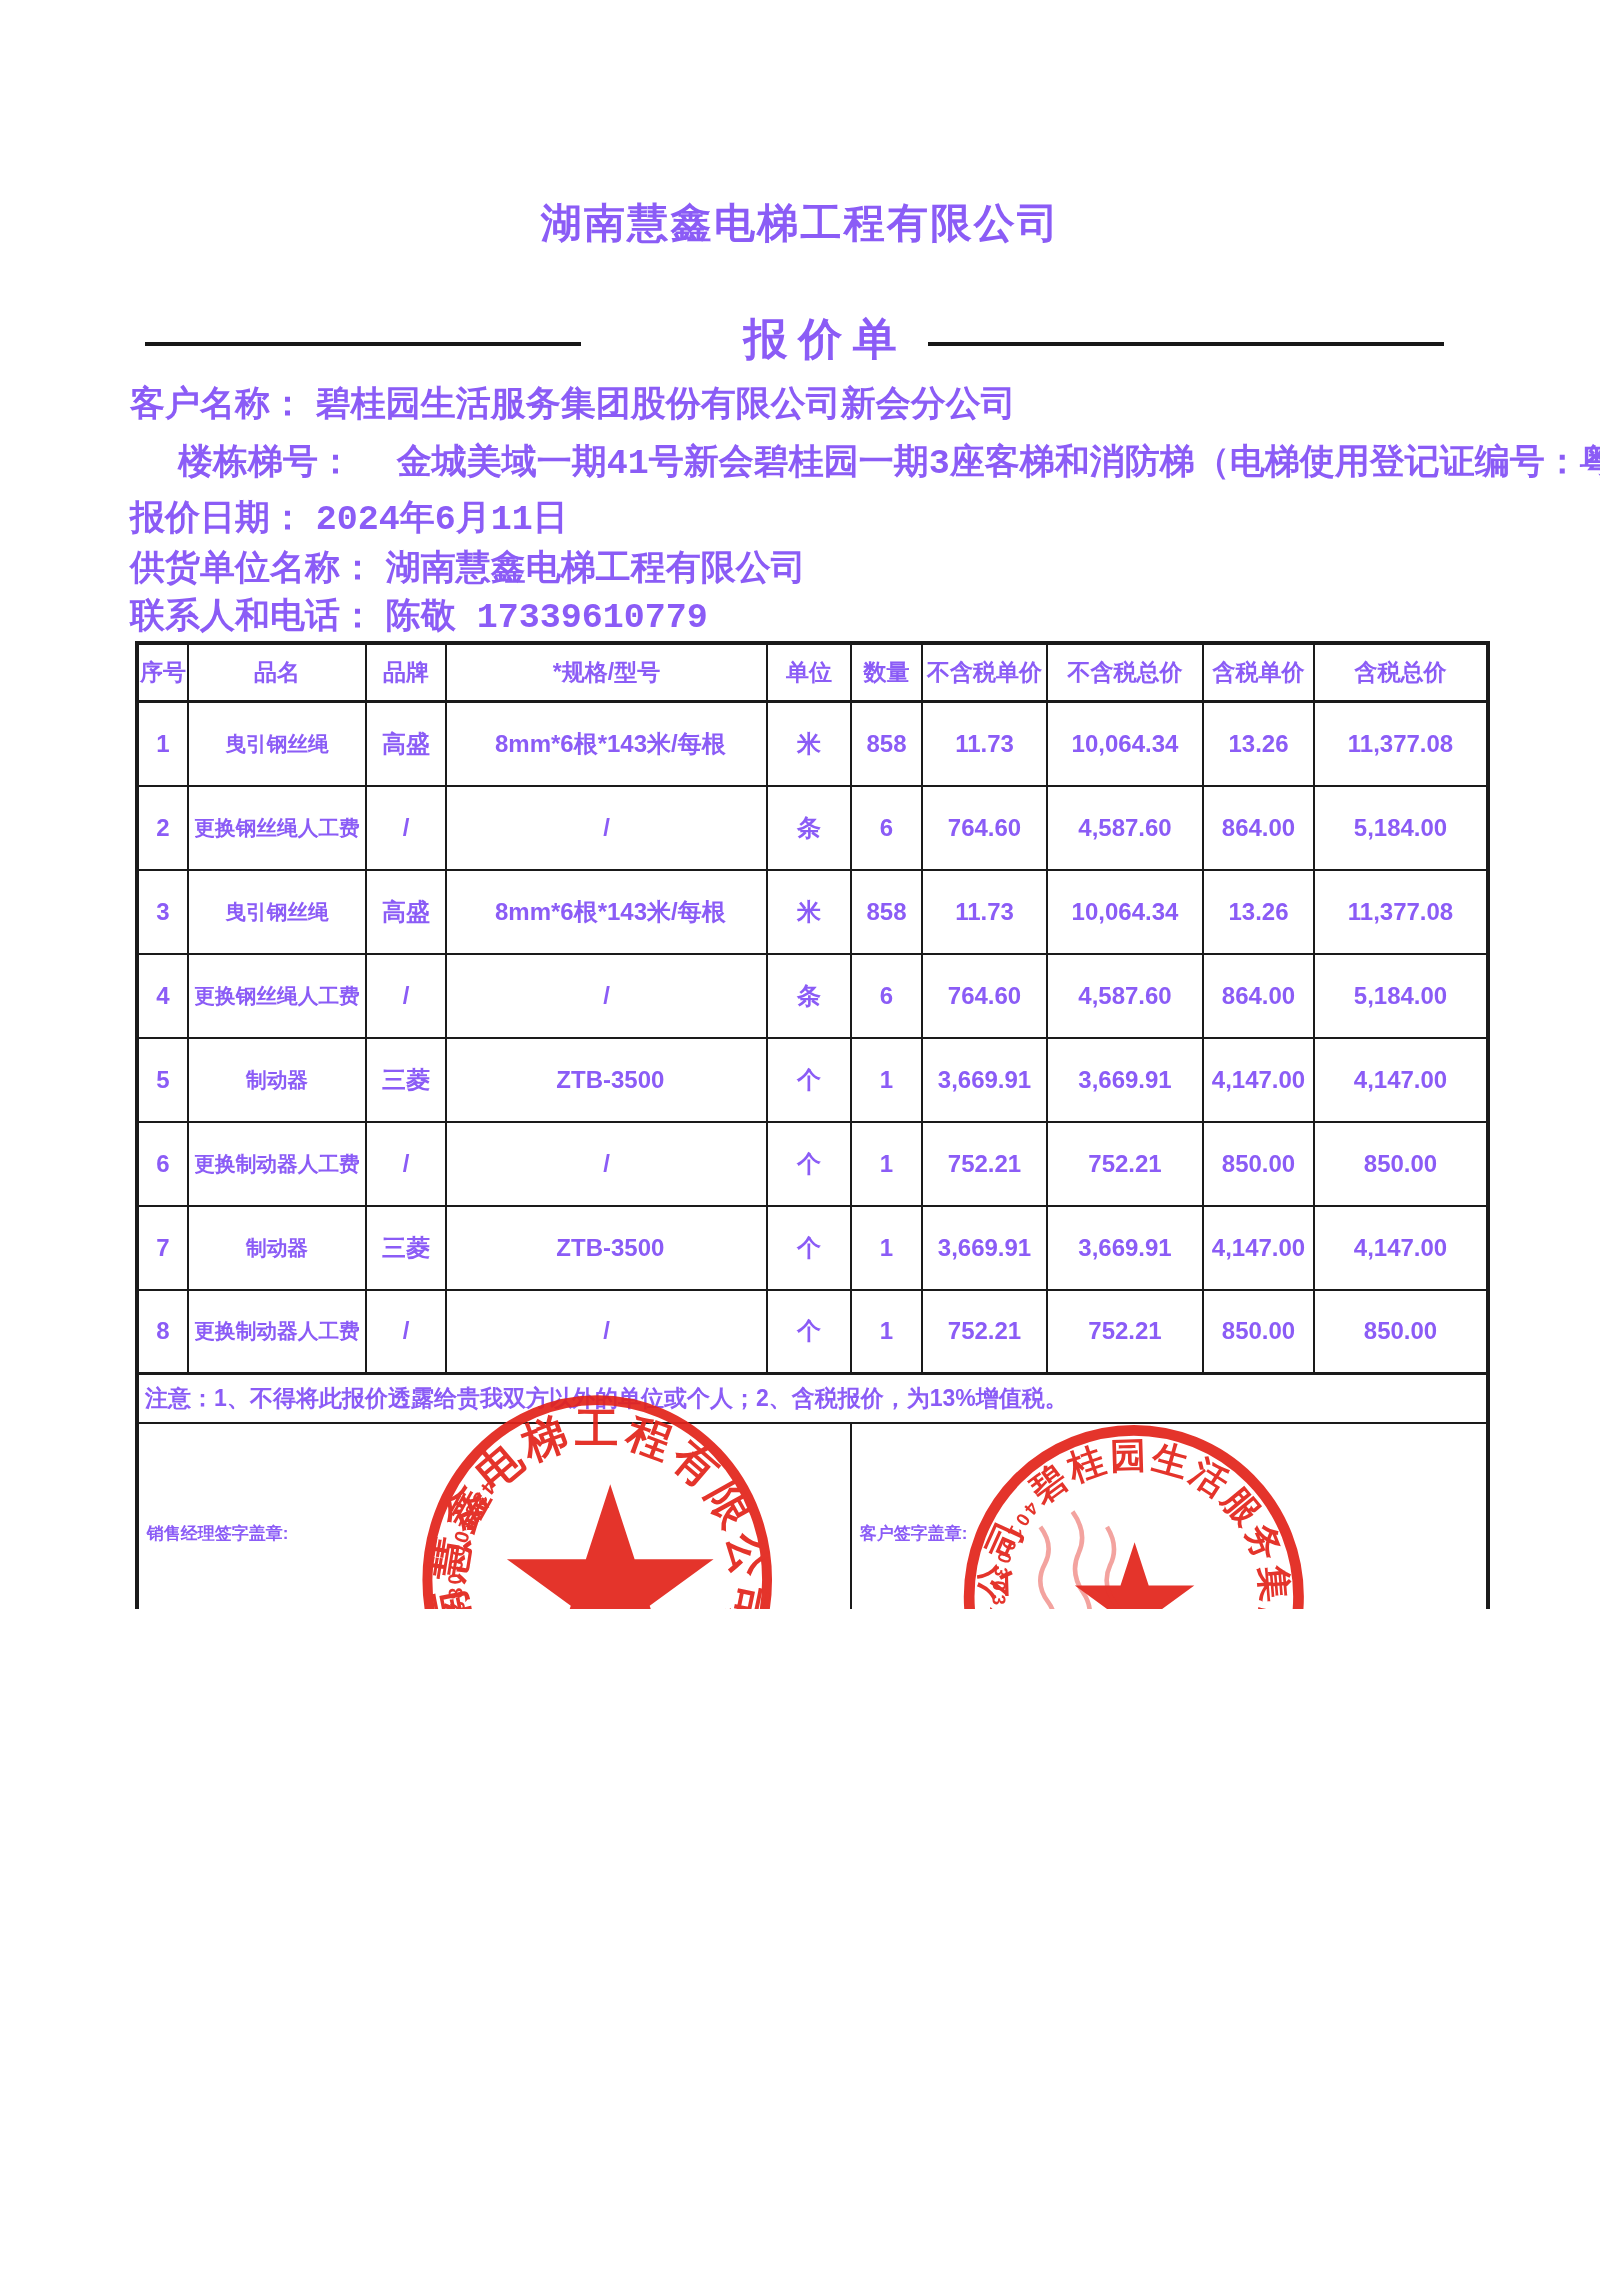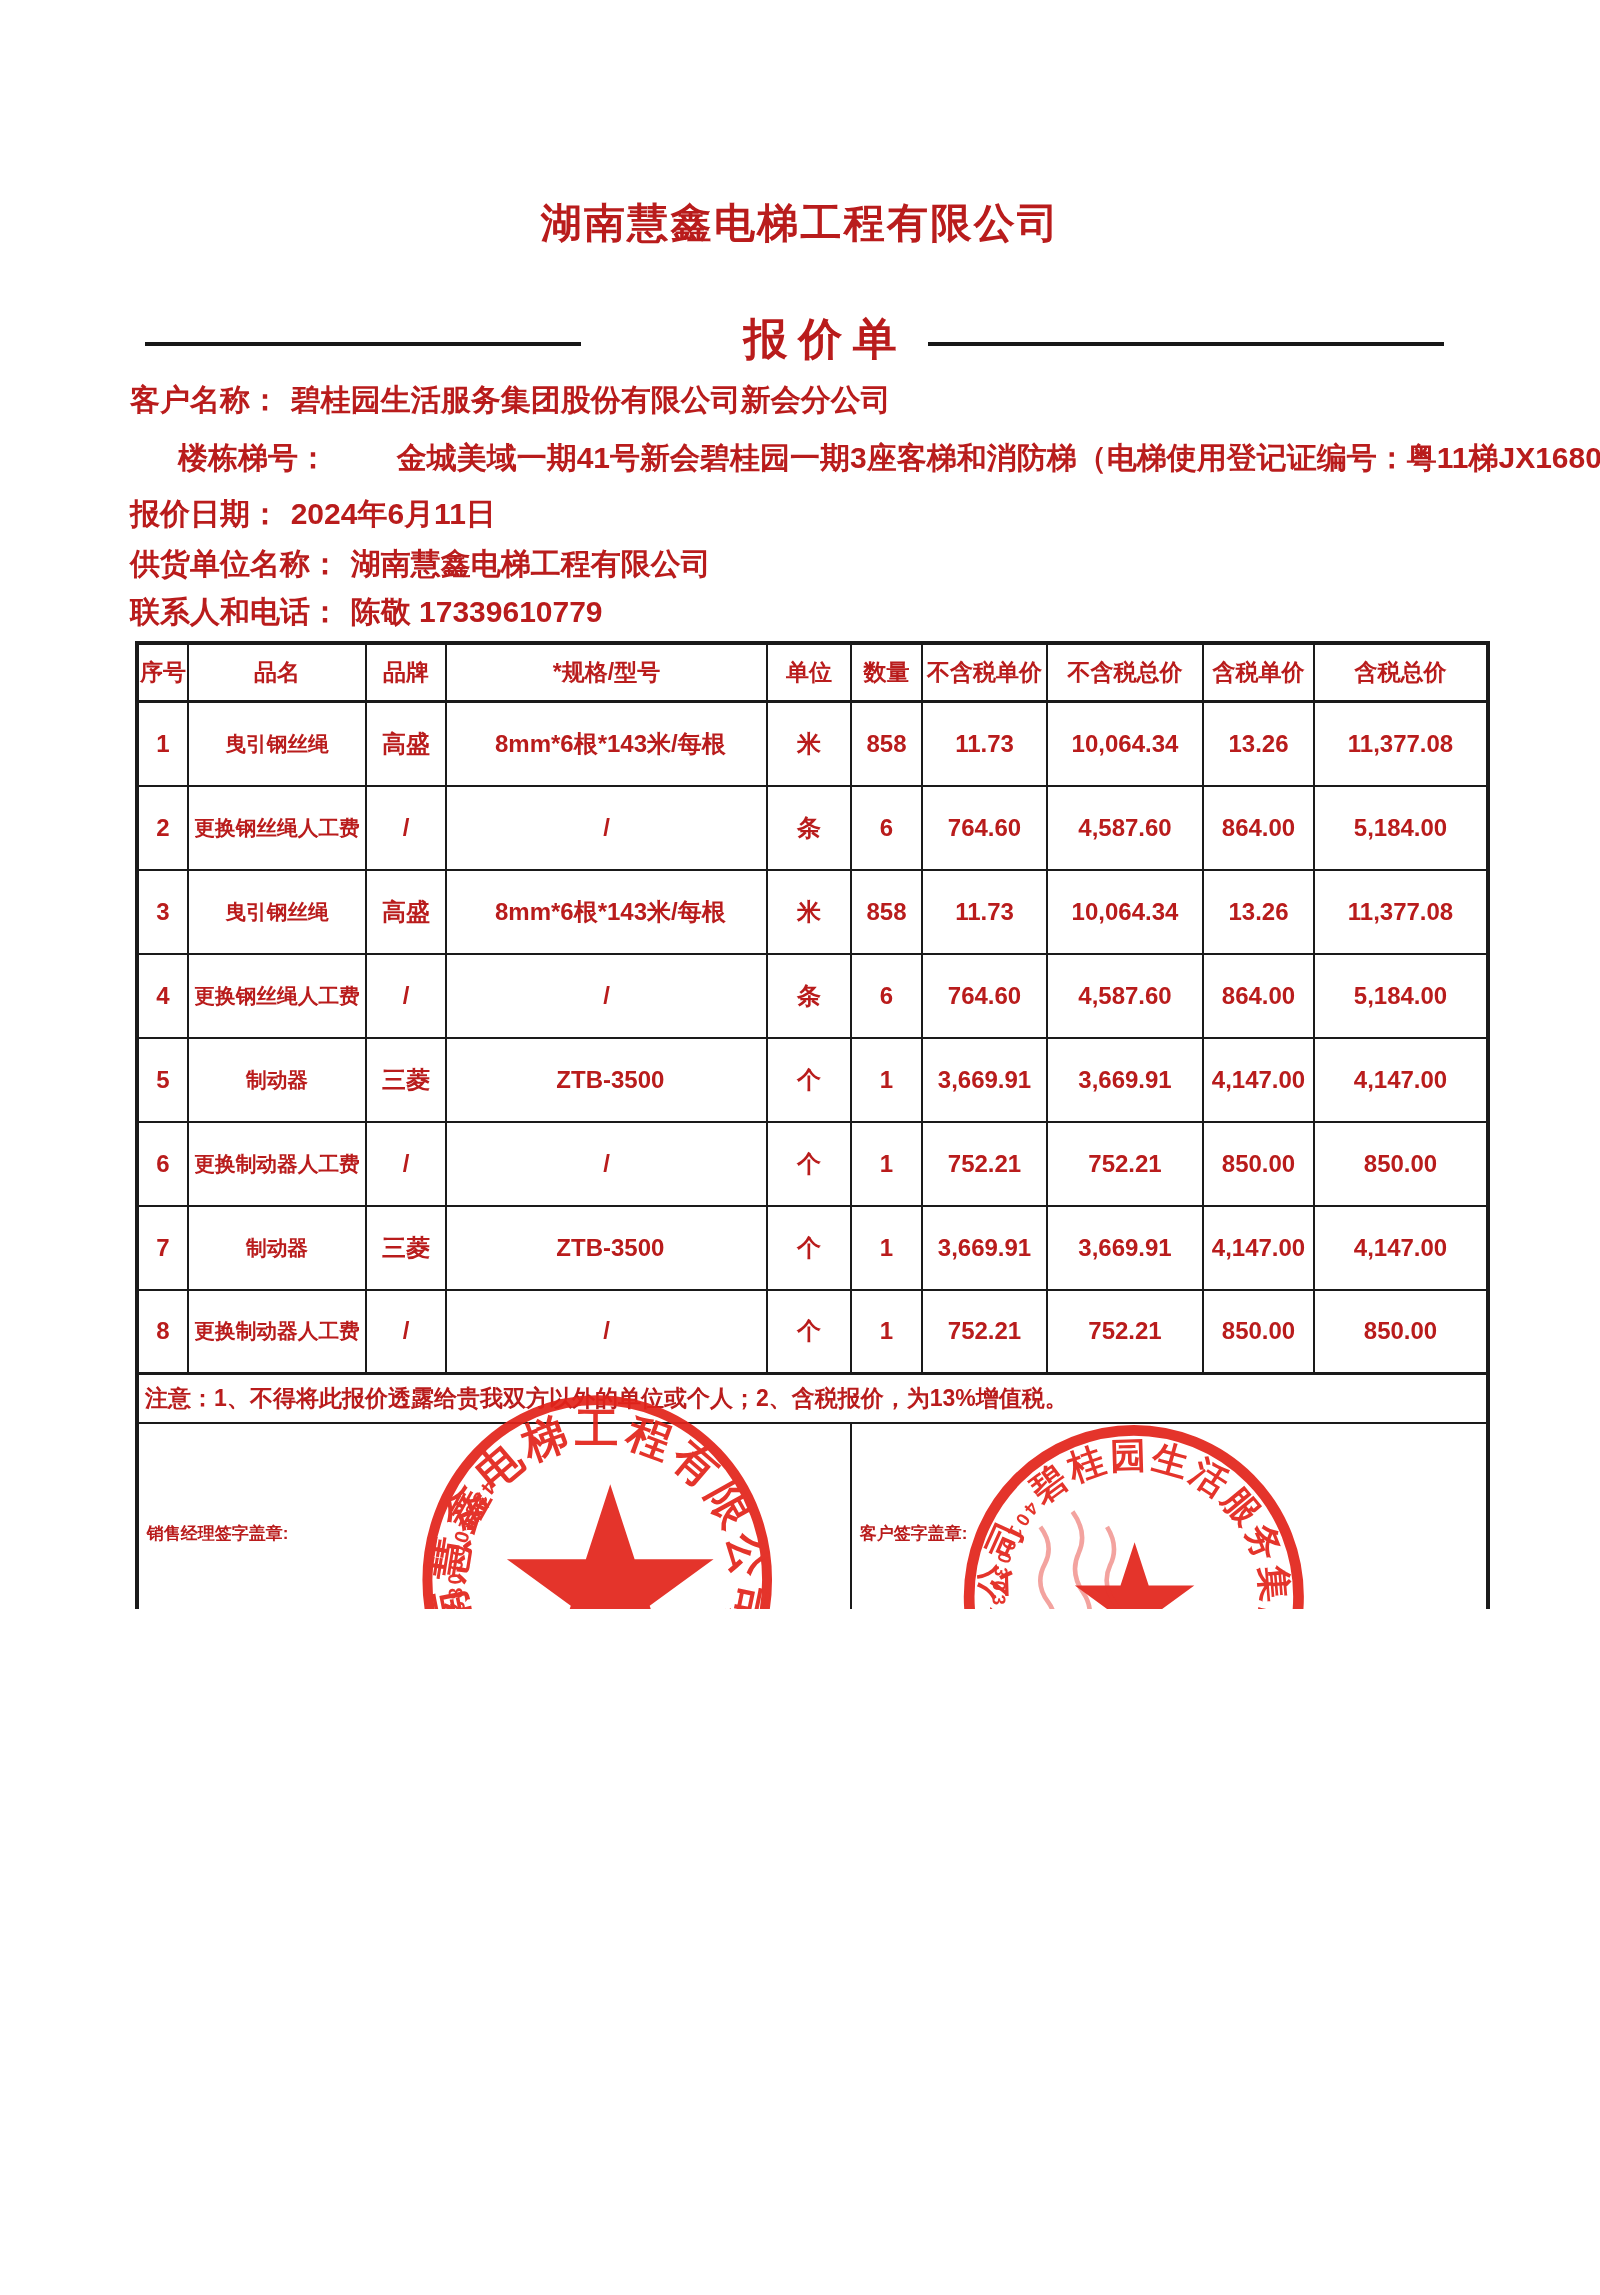--- a/index.html
+++ b/index.html
@@ -1,33 +1,33 @@
 <!DOCTYPE html>
 <html style="font-size:12.2px"><head>
 <meta charset="utf-8">
 <style>
   html,body { margin:0; padding:0; background:#ffffff; }
   .page {
     position:relative; width:1601px; height:1609px; background:#ffffff;
-    font-family:"Liberation Sans","DejaVu Sans",sans-serif; color:#b91c1c; overflow:hidden;
+    font-family:"Liberation Sans","DejaVu Sans",sans-serif; color:#8b5cf6; overflow:hidden;
   }
   .company-title {
     position:absolute; top:196px; left:0; width:100%;
     text-align:center; font-size:41px; font-weight:700; letter-spacing:2.3px;
   }
   .doc-title-row { position:absolute; top:310px; left:0; width:100%; height:61px; }
   .doc-title {
     position:absolute; left:0; width:100%; text-align:center;
     font-size:44px; font-weight:700; letter-spacing:10.7px;margin-left:25px;
   }
   .rule { position:absolute; top:32px; height:3.8px; background:#171717; }
   .rule-left  { left:145px;  width:436px; }
   .rule-right { left:928px; width:516px; }
 
-  .info-line { position:absolute; left:130px; font-size:30px; font-weight:700; white-space:nowrap; }
+  .info-line { position:absolute; left:130px; font-size:35px; font-weight:700; white-space:nowrap;font-family:Liberation Mono, monospace; }
   .info-line .value { font-weight:600; margin-left:10.7px; }
   .label-wide { display:inline-block; width:208px;margin-left:48px; }
 
   table.quote {
     position:absolute; left:135px; top:625px; width:1351px;
     border-collapse:collapse; table-layout:fixed;
     border:4.6px solid #1a1a1a; z-index:1;margin-top:16px;
   }
   .quote th, .quote td {
     border:2.3px solid #1a1a1a; text-align:center; vertical-align:middle;

